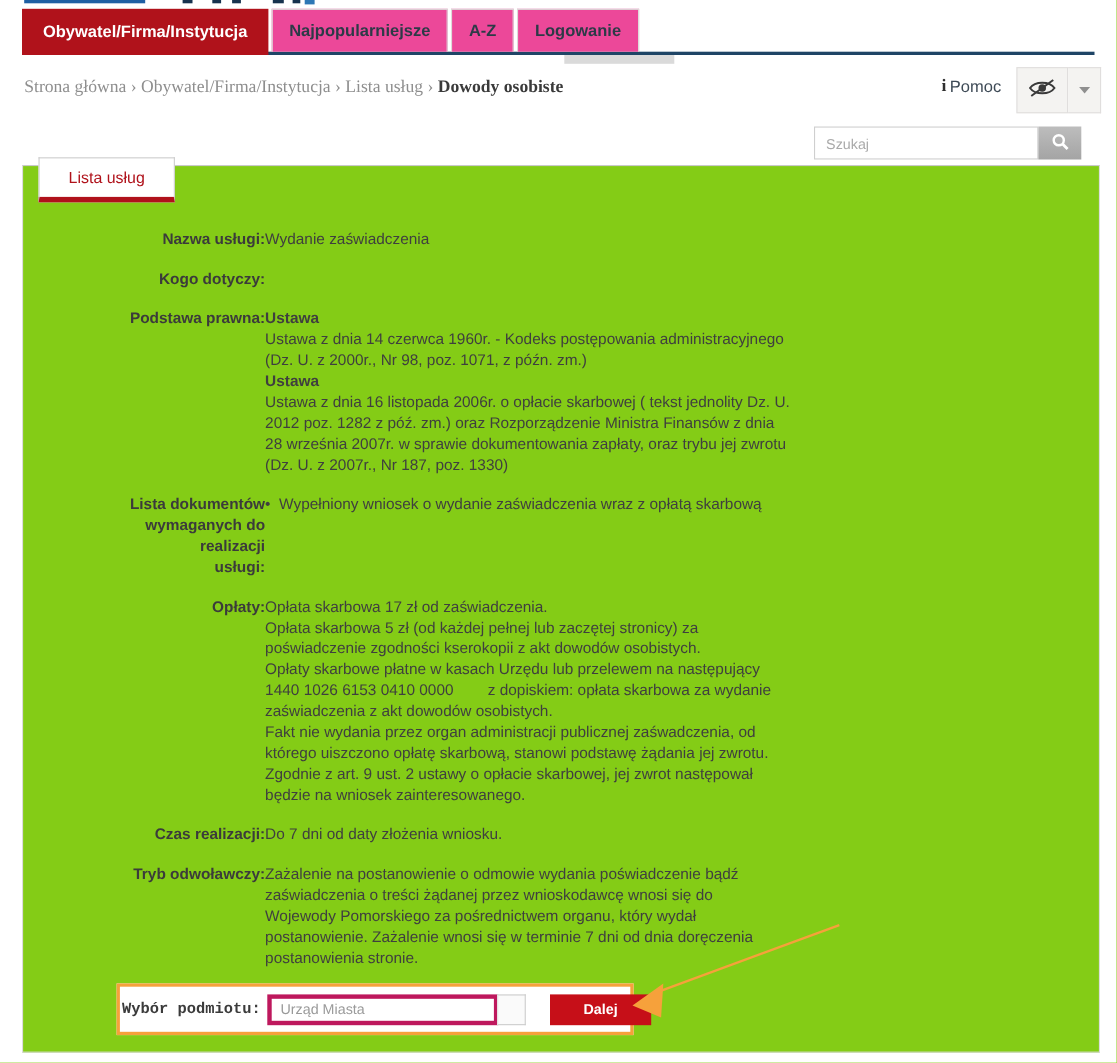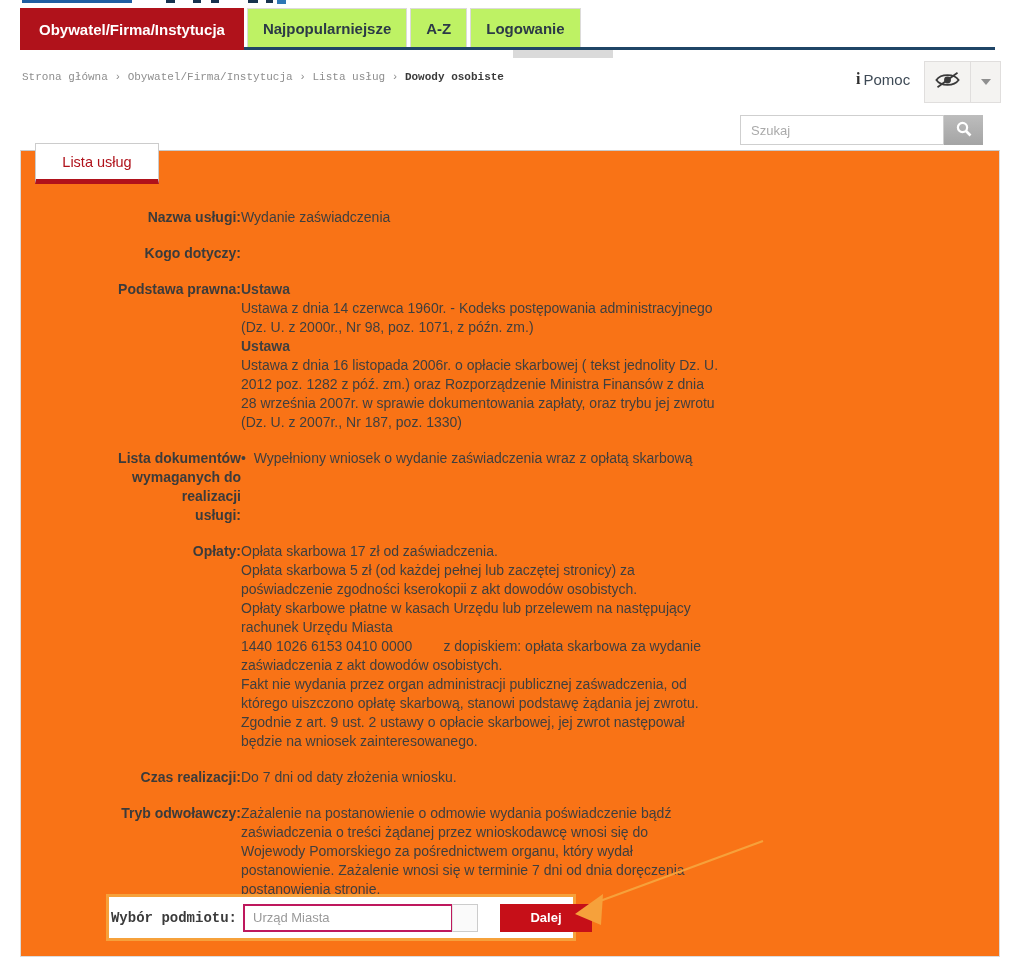--- a/index.html
+++ b/index.html
@@ -16,32 +16,32 @@
   .f4{left:248px;width:10px;height:3px;background:#17324e;}
   .f5{left:266px;width:7px;height:3px;background:#17324e;}
   .f6{left:277px;width:9px;height:4px;background:#2e77b5;}
   
   .navbar{
     position:absolute;left:20px;top:8px;width:975px;height:39px;
     border-bottom:3px solid #1f4566;display:flex;align-items:stretch;
   }
   .nav-tab{
     display:flex;align-items:center;padding:12px 15px;margin-right:3px;
-    font-size:15px;font-weight:700;color:#2c3a47;background:#bef264;
+    font-size:15px;font-weight:700;color:#2c3a47;background:#ec4899;
     border:1px solid #dcdbd9;border-bottom:none;cursor:pointer;white-space:nowrap;
   }
   .nav-tab.active{
     background:#b0121b;color:#ffffff;border:none;margin-bottom:-3px;
     padding:0 19px;position:relative;z-index:2;
   }
   .menu-shadow{position:absolute;left:513px;top:50px;width:100px;height:8px;background:#dadada;}
   
   .breadcrumb{
-    position:absolute;left:22px;top:71px;font-family:Liberation Mono, monospace;
-    font-size:11px;color:#8e8e8e;
+    position:absolute;left:22px;top:71px;font-family:Liberation Serif, serif;
+    font-size:16px;color:#8e8e8e;
   }
   .bc-item{color:#8e8e8e;cursor:pointer;}
   .bc-item.last{color:#3a3a3a;font-weight:700;cursor:default;}
   .bc-sep{color:#8e8e8e;}
   
   .help{position:absolute;left:856px;top:70px;display:flex;align-items:center;font-size:15px;color:#3e4a56;}
   .help .isym{font-family:"Liberation Serif",serif;font-weight:700;font-size:16px;color:#2f2f2f;margin-right:3px;}
   .eye-group{position:absolute;left:924px;top:61px;height:40px;display:flex;}
   .eye-btn{width:45px;height:40px;background:#f4f3f1;border:1px solid #e0dedd;display:flex;align-items:center;justify-content:center;cursor:pointer;}
   .eye-dd{width:29px;height:40px;background:#f4f3f1;border:1px solid #e0dedd;border-left:none;display:flex;align-items:center;justify-content:center;cursor:pointer;}
@@ -53,21 +53,21 @@
     font-size:13px;color:#777;outline:none;
   }
   .search-input::placeholder{color:#aaa;}
   .search-btn{
     position:absolute;left:944px;top:115px;width:39px;height:30px;border:none;cursor:pointer;
     background:linear-gradient(#bdbdbd,#a4a4a4);display:flex;align-items:center;justify-content:center;
   }
   
   .panel{
     position:absolute;left:20px;top:150px;width:980px;height:807px;box-sizing:border-box;
-    background:#f97316;border:1px solid #dcdcdc;border-top:1px solid #c9c9c9;
+    background:#84cc16;border:1px solid #dcdcdc;border-top:1px solid #c9c9c9;
   }
   .service-tab{
     position:absolute;left:35px;top:143px;width:122px;height:35px;box-sizing:content-box;
     background:#fff;border:1px solid #ccc;border-bottom:5px solid #b0121b;
     display:flex;align-items:center;justify-content:center;
     color:#b0121b;font-size:14.5px;cursor:pointer;z-index:3;
   }
   .rows{position:absolute;left:60px;top:57px;}
   .row{display:flex;margin-bottom:17px;}
   .lab{
@@ -77,21 +77,21 @@
   .val{margin-left:0;width:508px;font-size:14px;line-height:19px;color:#3f3f3f;}
   .ln{white-space:pre-wrap;}
   .ln.b{font-weight:700;}
   
   .wybor-box{
     position:absolute;left:85px;top:743px;width:464px;height:41px;
     border:3px solid #f6a13b;display:flex;align-items:center;background:#fff;
   }
   .wybor-lab{width:128px;text-align:right;font-weight:700;font-size:14px;color:#3b3b3b;flex:none;font-family:Liberation Mono, monospace;}
   .wybor-input{
-    margin-left:6px;width:210px;height:28px;box-sizing:border-box;border:2px solid #be185d;
+    margin-left:6px;width:210px;height:28px;box-sizing:border-box;border:4px solid #be185d;
     padding:0 8px;font-family:"Liberation Sans",sans-serif;font-size:13px;color:#9a9a9a;outline:none;flex:none;
   }
   .wybor-toggle{
     width:26px;height:28px;box-sizing:border-box;border:1px solid #ccc;border-left:1px solid #e4e4e4;
     background:#fafafa;margin-left:-1px;flex:none;cursor:pointer;
   }
   .dalej-btn{
     margin-left:22px;width:92px;height:28px;border:none;background:#c60f18;color:#fff;
     font-family:"Liberation Sans",sans-serif;font-weight:700;font-size:13px;cursor:pointer;flex:none;
   }
@@ -182,21 +182,20 @@
           <div class="ln">•  Wypełniony wniosek o wydanie zaświadczenia wraz z opłatą skarbową</div>
         </div>
       </div>
       <div class="row">
         <div class="lab">Opłaty:</div>
         <div class="val">
           <div class="ln">Opłata skarbowa 17 zł od zaświadczenia.</div>
           <div class="ln">Opłata skarbowa 5 zł (od każdej pełnej lub zaczętej stronicy) za</div>
           <div class="ln">poświadczenie zgodności kserokopii z akt dowodów osobistych.</div>
           <div class="ln">Opłaty skarbowe płatne w kasach Urzędu lub przelewem na następujący</div>
-          <div class="ln">rachunek Urzędu Miasta</div>
           <div class="ln">1440 1026 6153 0410 0000        z dopiskiem: opłata skarbowa za wydanie</div>
           <div class="ln">zaświadczenia z akt dowodów osobistych.</div>
           <div class="ln">Fakt nie wydania przez organ administracji publicznej zaśwadczenia, od</div>
           <div class="ln">którego uiszczono opłatę skarbową, stanowi podstawę żądania jej zwrotu.</div>
           <div class="ln">Zgodnie z art. 9 ust. 2 ustawy o opłacie skarbowej, jej zwrot następował</div>
           <div class="ln">będzie na wniosek zainteresowanego.</div>
         </div>
       </div>
       <div class="row">
         <div class="lab">Czas realizacji:</div>

